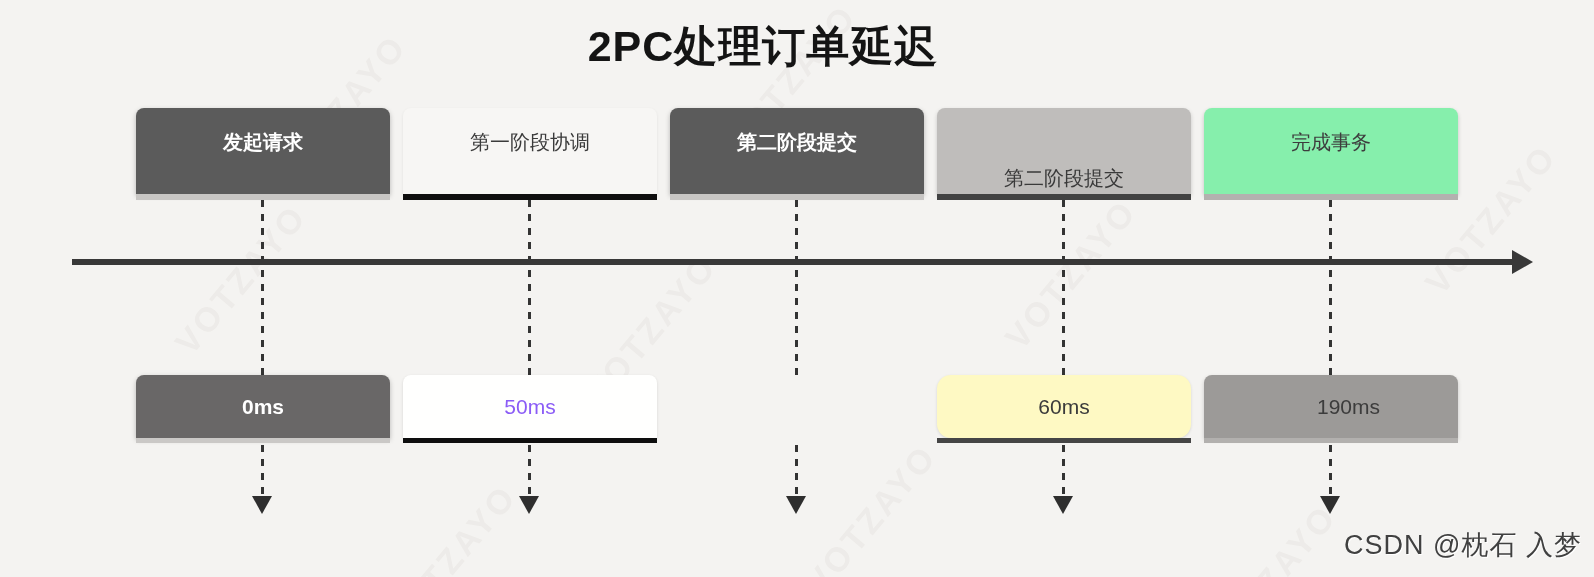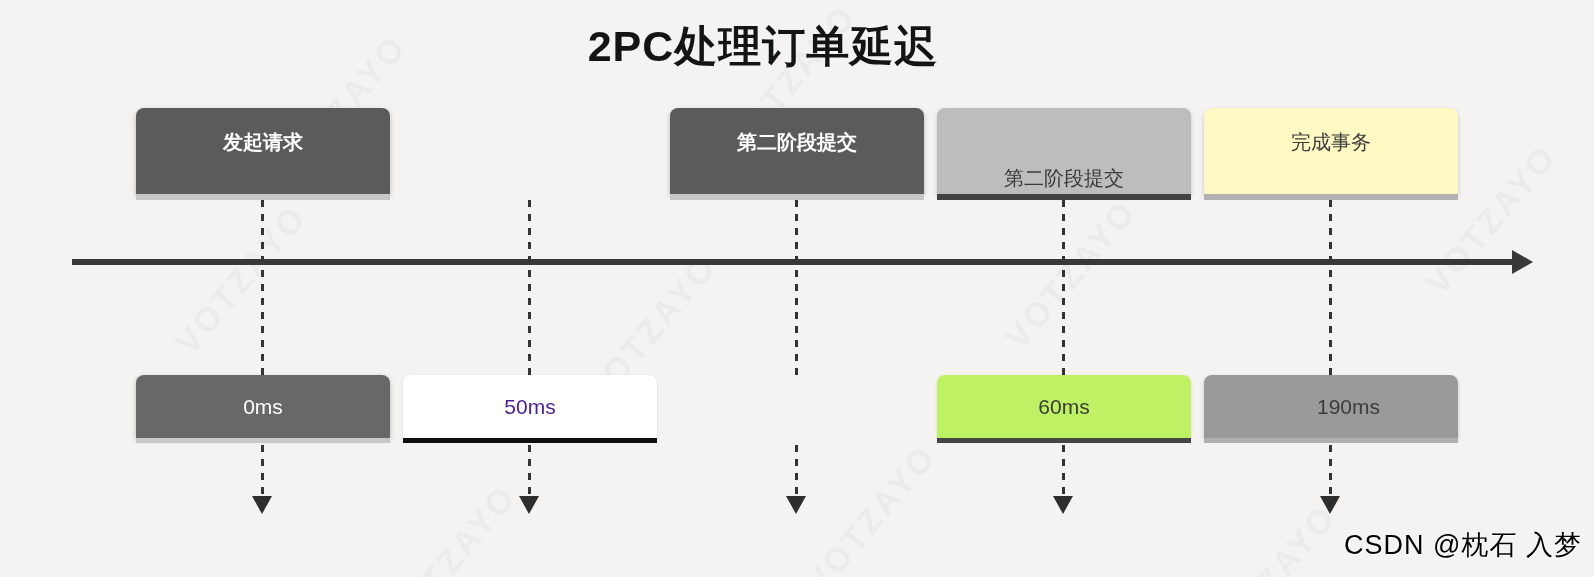--- a/index.html
+++ b/index.html
@@ -55,47 +55,47 @@
   }
   .sb-dark{background:#5b5b5b;box-shadow:0 2px 5px rgba(0,0,0,.25);}
   .sb-dark .lbl{color:#ffffff;font-weight:600;}
   .sb-dark::after{background:#c8c6c4;}
   .sb-light{background:#f7f6f4;box-shadow:0 1px 3px rgba(0,0,0,.08);}
   .sb-light .lbl{color:#3b3b3b;font-weight:400;}
   .sb-light::after{background:#0f0f0f;}
   .sb-gray{background:#bfbdbb;box-shadow:0 2px 4px rgba(0,0,0,.18);}
   .sb-gray .lbl{color:#3a3a3a;font-weight:400;margin-top:36px;}
   .sb-gray::after{background:#424242;}
-  .sb-medium{background:#fef9c3;box-shadow:0 2px 4px rgba(0,0,0,.2);}
+  .sb-medium{background:#86efac;box-shadow:0 2px 4px rgba(0,0,0,.2);}
   .sb-medium .lbl{color:#3d3d3d;font-weight:400;}
   .sb-medium::after{background:#b3b1af;}
   
   .time-box{
     position:absolute;left:0;top:375px;width:254px;height:63px;z-index:4;
     border-radius:8px 8px 0 0;text-align:center;
   }
   .time-box .lbl{display:block;line-height:63px;font-size:21px;}
   .time-box::after{
     content:"";position:absolute;left:0;right:0;top:100%;height:5px;
   }
   .tb-dark{background:#696767;box-shadow:0 2px 5px rgba(0,0,0,.25);}
-  .tb-dark .lbl{color:#ffffff;font-weight:400;}
+  .tb-dark .lbl{color:#ffffff;font-weight:700;}
   .tb-dark::after{background:#cac8c6;}
   .tb-white{background:#fffffe;box-shadow:0 1px 3px rgba(0,0,0,.12);}
-  .tb-white .lbl{color:#4c1d95;font-weight:400;}
+  .tb-white .lbl{color:#8b5cf6;font-weight:400;}
   .tb-white::after{background:#0e0e0e;}
-  .tb-lightgray{background:#bef264;box-shadow:0 1px 3px rgba(0,0,0,.12);}
+  .tb-lightgray{background:#fef9c3;box-shadow:0 1px 3px rgba(0,0,0,.12);border-radius:14px;}
   .tb-lightgray .lbl{color:#3b3b3b;font-weight:400;}
   .tb-lightgray::after{background:#454545;}
   .tb-gray{background:#9c9a98;box-shadow:0 2px 4px rgba(0,0,0,.18);}
   .tb-gray .lbl{color:#3c3c3c;font-weight:400;margin-left:35px;}
   .tb-gray::after{background:#b2b0ae;}
   
   .credit{
-    position:absolute;right:12px;top:527px;font-size:27px;color:#000000;
+    position:absolute;right:12px;top:527px;font-size:27px;color:#404040;
     text-shadow:1px 1px 0 #ffffff;letter-spacing:1px;
   }
 </style>
 </head>
 <body>
 
 <div class="canvas">
 
   <span class="wm" style="left:560px;top:310px">VOTZAYO</span>
   <span class="wm" style="left:1400px;top:200px">VOTZAYO</span>
@@ -118,20 +118,23 @@
     </div>
     <div class="dashA"></div>
     <div class="time-box tb-dark">
       <span class="lbl">0ms</span>
     </div>
     <div class="dashB"></div>
     <div class="down-arrow"></div>
   </div>
 
   <div class="col c2">
+    <div class="stage-box sb-light">
+      <span class="lbl">第一阶段协调</span>
+    </div>
     <div class="dashA"></div>
     <div class="time-box tb-white">
       <span class="lbl">50ms</span>
     </div>
     <div class="dashB"></div>
     <div class="down-arrow"></div>
   </div>
 
   <div class="col c3">
     <div class="stage-box sb-dark">

